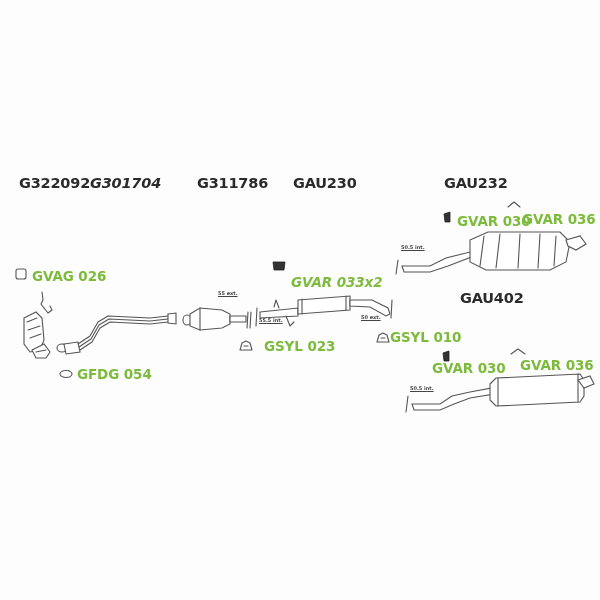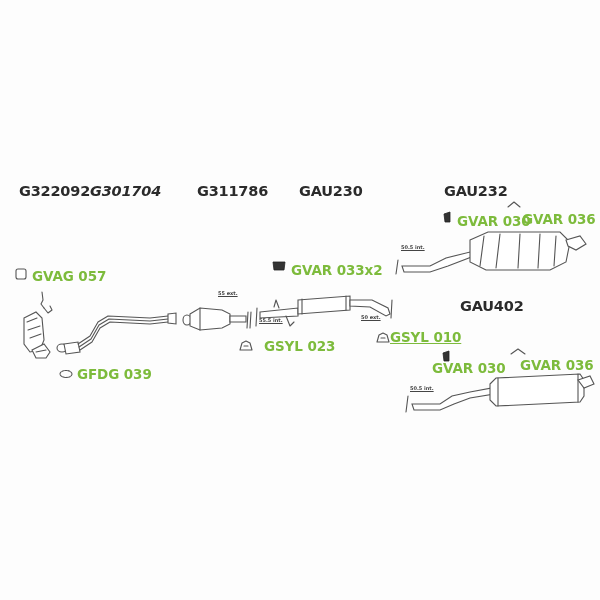--- a/index.html
+++ b/index.html
@@ -1,18 +1,18 @@
 <!DOCTYPE html>
 <html><head>
 <meta charset="utf-8">
 <style>
   html, body { margin: 0; padding: 0; background: #fdfdfd; }
   body { width: 600px; height: 600px; position: relative; overflow: hidden; font-family: "DejaVu Sans", sans-serif; }
   #diagram { position: absolute; left: 0; top: 0; width: 600px; height: 600px; }
-  .part-code { position: absolute; font-weight: bold; font-size: 14.5px; color: #2b2b2b; letter-spacing: -0.2px; white-space: nowrap; margin-top: 8px; }
+  .part-code { position: absolute; font-weight: bold; font-size: 14.5px; color: #2b2b2b; letter-spacing: -0.2px; white-space: nowrap; }
   .acc-label { position: absolute; font-weight: bold; font-size: 13.5px; color: #7dbb3c; white-space: nowrap; letter-spacing: -0.1px; }
   .dim-label { position: absolute; font-size: 5px; color: #444; text-decoration: underline; font-weight: bold; white-space: nowrap; }
   svg .ln { fill: none; stroke: #555; stroke-width: 1.1; stroke-linecap: round; stroke-linejoin: round; }
   svg .pipe { fill: #fff; stroke: #555; stroke-width: 1.1; }
   svg .dark { fill: #333; stroke: #222; stroke-width: 0.8; }
 </style>
 </head>
 <body>
 
 <svg id="diagram" viewBox="0 0 600 600" xmlns="http://www.w3.org/2000/svg">
@@ -77,29 +77,29 @@
   <path class="ln" d="M377 342 L379 335 L383 333 L387 335 L389 342 Z M381 338 L385 338"></path>
   <path class="dark" d="M444 214 L450 212 L450 222 L445 222 Z"></path>
   <path class="ln" d="M508 207 L514 202 L520 207" stroke-width="2"></path>
   <path class="dark" d="M443 353 L449 351 L449 361 L444 361 Z"></path>
   <path class="ln" d="M511 354 L518 349 L525 354" stroke-width="2"></path>
 </svg>
 
 <div class="part-code" style="left:19px;top:175px;">G322092</div>
 <div class="part-code" style="left:90px;top:175px;font-style:italic;">G301704</div>
 <div class="part-code" style="left:197px;top:175px;">G311786</div>
-<div class="part-code" style="left:299px;top:175px;">GAU230</div>
+<div class="part-code" style="left:293px;top:175px;">GAU230</div>
 <div class="part-code" style="left:444px;top:175px;">GAU232</div>
 <div class="part-code" style="left:460px;top:290px;">GAU402</div>
 
-<div class="acc-label" style="left:32px;top:268px;">GVAG 057</div>
-<div class="acc-label" style="left:77px;top:366px;">GFDG 039</div>
-<div class="acc-label" style="left:291px;top:262px;">GVAR 033x2</div>
+<div class="acc-label" style="left:32px;top:268px;">GVAG 026</div>
+<div class="acc-label" style="left:77px;top:366px;">GFDG 054</div>
+<div class="acc-label" style="left:291px;top:274px;font-style:italic;">GVAR 033x2</div>
 <div class="acc-label" style="left:264px;top:338px;">GSYL 023</div>
-<div class="acc-label" style="left:390px;top:329px;text-decoration:underline;">GSYL 010</div>
+<div class="acc-label" style="left:390px;top:329px;">GSYL 010</div>
 <div class="acc-label" style="left:457px;top:213px;">GVAR 030</div>
 <div class="acc-label" style="left:522px;top:211px;">GVAR 036</div>
 <div class="acc-label" style="left:432px;top:360px;">GVAR 030</div>
 <div class="acc-label" style="left:520px;top:357px;">GVAR 036</div>
 
 <div class="dim-label" style="left:218px;top:290px;">55 ext.</div>
 <div class="dim-label" style="left:259px;top:317px;">55.5 int.</div>
 <div class="dim-label" style="left:361px;top:314px;">50 ext.</div>
 <div class="dim-label" style="left:401px;top:244px;">50.5 int.</div>
 <div class="dim-label" style="left:410px;top:385px;">50.5 int.</div>

